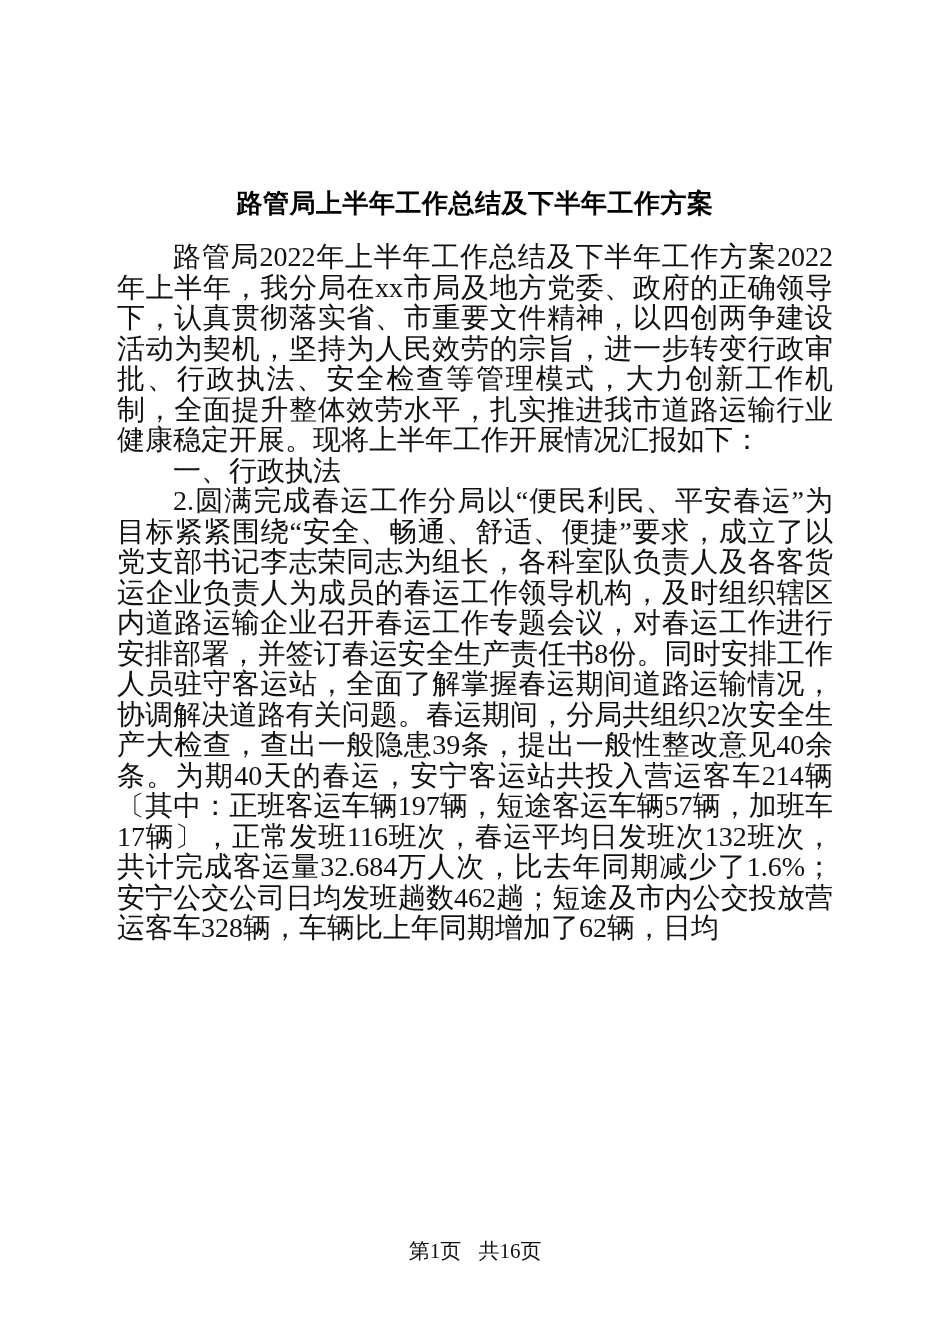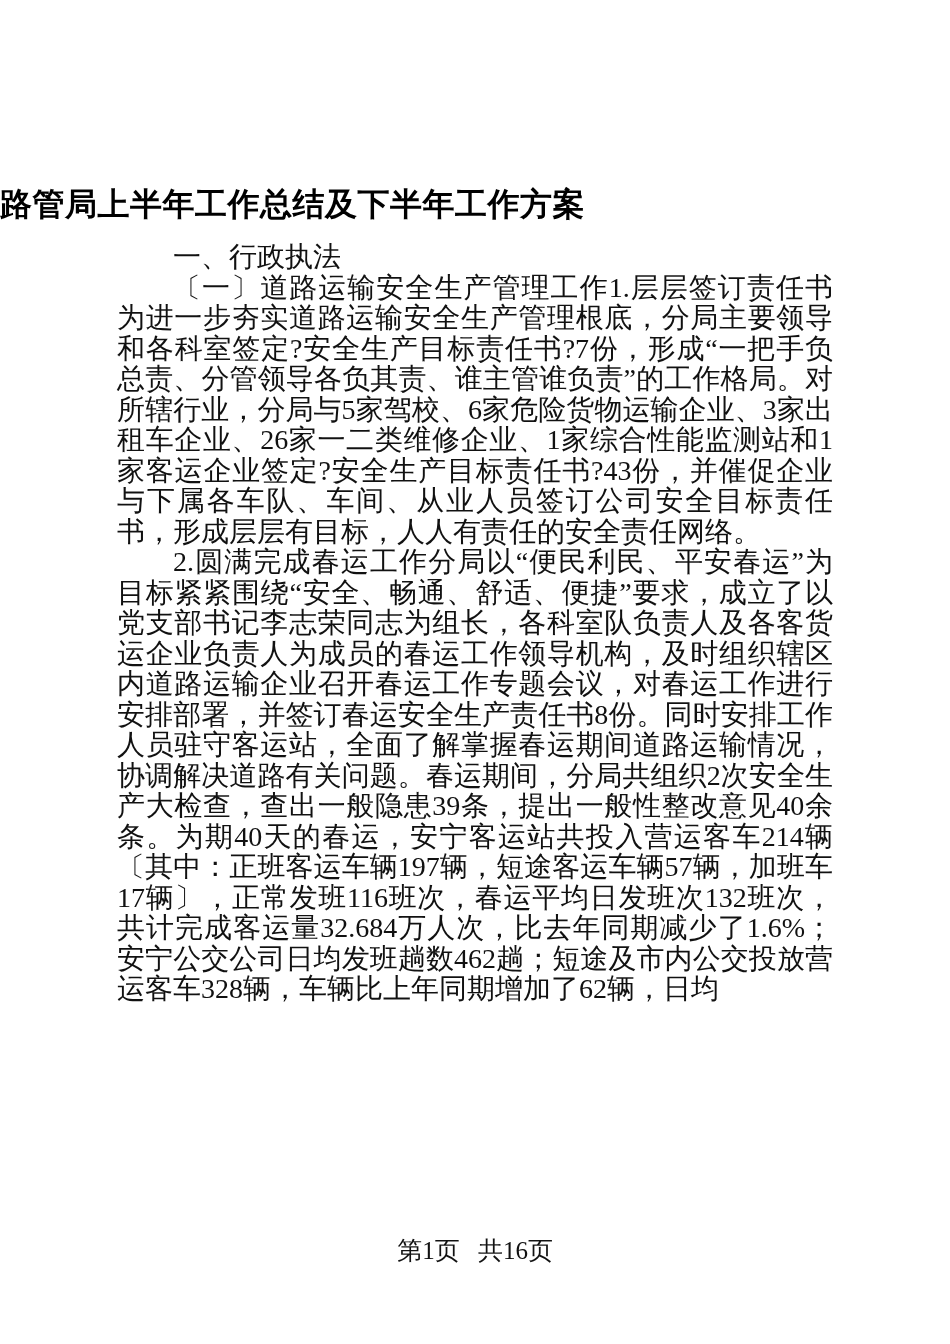--- a/index.html
+++ b/index.html
@@ -15,21 +15,22 @@
     margin: 0 auto;
     background: #ffffff;
     overflow: hidden;
     font-family: "Liberation Serif", "DejaVu Serif", serif;
     color: #111111;
     box-sizing: border-box;
     padding-top: 180px;
   }
   .doc-title {
     margin: 0;
-    font-size: 32px;
+    text-align: center;
+    font-size: 26px;
     line-height: 48px;
     font-weight: 700;
     color: #000000;
     letter-spacing: 0.5px;
   }
   .doc-body {
     width: 716px;
     margin: 14px auto 0 auto;
     font-size: 28px;
     line-height: 30.5px;
@@ -42,41 +43,41 @@
     margin: 0;
     padding: 0;
     text-indent: 2em;
   }
   .page-footer {
     position: absolute;
     left: 0;
     right: 0;
     top: 1238px;
     text-align: center;
-    font-size: 25px;
+    font-size: 21px;
     line-height: 26px;
     color: #111111;
   }
   .page-footer .seg {
     display: inline-block;
   }
   .page-footer .seg + .seg {
     margin-left: 12px;
   }
 </style>
 </head>
 <body>
 
 <div class="page">
 
   <h1 class="doc-title">路管局上半年工作总结及下半年工作方案</h1>
 
   <div class="doc-body">
+    <p>路管局2022年上半年工作总结及下半年工作方案2022年上半年，我分局在xx市局及地方党委、政府的正确领导下，认真贯彻落实省、市重要文件精神，以四创两争建设活动为契机，坚持为人民效劳的宗旨，进一步转变行政审批、行政执法、安全检查等管理模式，大力创新工作机制，全面提升整体效劳水平，扎实推进我市道路运输行业健康稳定开展。现将上半年工作开展情况汇报如下：</p>
     <p>一、行政执法</p>
-    <p>〔一〕道路运输安全生产管理工作1.层层签订责任书为进一步夯实道路运输安全生产管理根底，分局主要领导和各科室签定?安全生产目标责任书?7份，形成“一把手负总责、分管领导各负其责、谁主管谁负责”的工作格局。对所辖行业，分局与5家驾校、6家危险货物运输企业、3家出租车企业、26家一二类维修企业、1家综合性能监测站和1家客运企业签定?安全生产目标责任书?43份，并催促企业与下属各车队、车间、从业人员签订公司安全目标责任书，形成层层有目标，人人有责任的安全责任网络。</p>
     <p>2.圆满完成春运工作分局以“便民利民、平安春运”为目标紧紧围绕“安全、畅通、舒适、便捷”要求，成立了以党支部书记李志荣同志为组长，各科室队负责人及各客货运企业负责人为成员的春运工作领导机构，及时组织辖区内道路运输企业召开春运工作专题会议，对春运工作进行安排部署，并签订春运安全生产责任书8份。同时安排工作人员驻守客运站，全面了解掌握春运期间道路运输情况，协调解决道路有关问题。春运期间，分局共组织2次安全生产大检查，查出一般隐患39条，提出一般性整改意见40余条。为期40天的春运，安宁客运站共投入营运客车214辆〔其中：正班客运车辆197辆，短途客运车辆57辆，加班车17辆〕，正常发班116班次，春运平均日发班次132班次，共计完成客运量32.684万人次，比去年同期减少了1.6%；安宁公交公司日均发班趟数462趟；短途及市内公交投放营运客车328辆，车辆比上年同期增加了62辆，日均</p>
   </div>
 
   <div class="page-footer">
     <span class="seg">第1页</span>
     <span class="seg">共16页</span>
   </div>
 
 </div>
 

